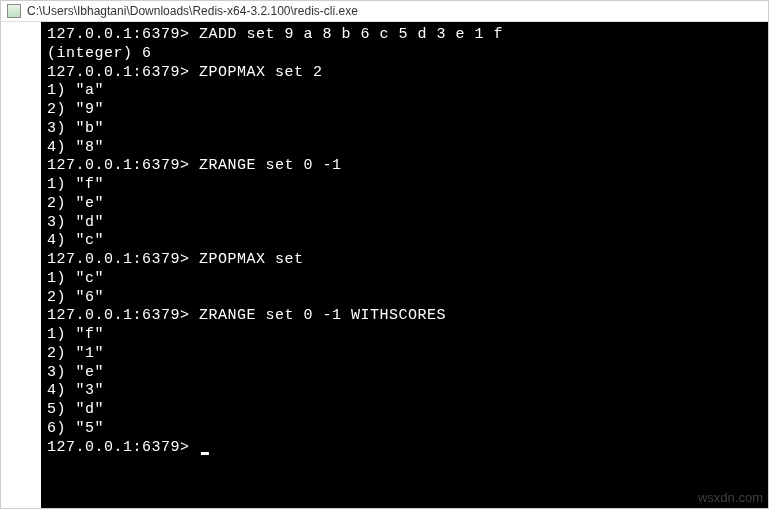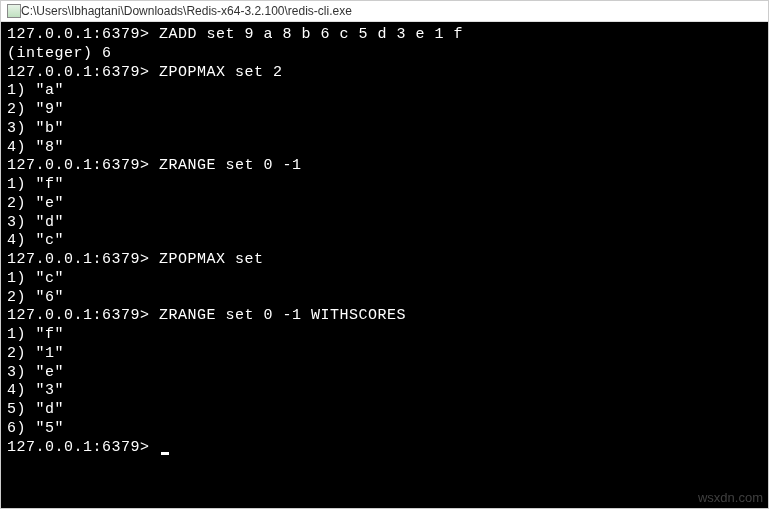--- a/index.html
+++ b/index.html
@@ -20,20 +20,21 @@
       display: flex;
       flex-direction: column;
       border: 1px solid #ccc;
     }
     .titlebar {
       background: #fff;
       border-bottom: 1px solid #ddd;
       padding: 3px 6px;
       display: flex;
       align-items: center;
+      gap: 6px;
       font-family: 'Segoe UI', Tahoma, sans-serif;
       font-size: 12px;
       color: #333;
     }
     .app-icon {
       width: 14px;
       height: 14px;
       border: 1px solid #888;
       background: linear-gradient(to bottom, #e8f4e8 0%, #c0e0c0 100%);
       display: inline-block;
@@ -41,20 +42,21 @@
     .terminal {
       flex: 1;
       background: #000;
       color: #fff;
       padding: 4px 6px;
       font-size: 15px;
       line-height: 1.25;
       white-space: pre;
       overflow: hidden;
       letter-spacing: 0.5px;
+      margin-left: 40px;
     }
     .terminal .line {
       display: block;
     }
     .cursor {
       display: inline-block;
       width: 8px;
       height: 3px;
       background: #fff;
       vertical-align: bottom;

